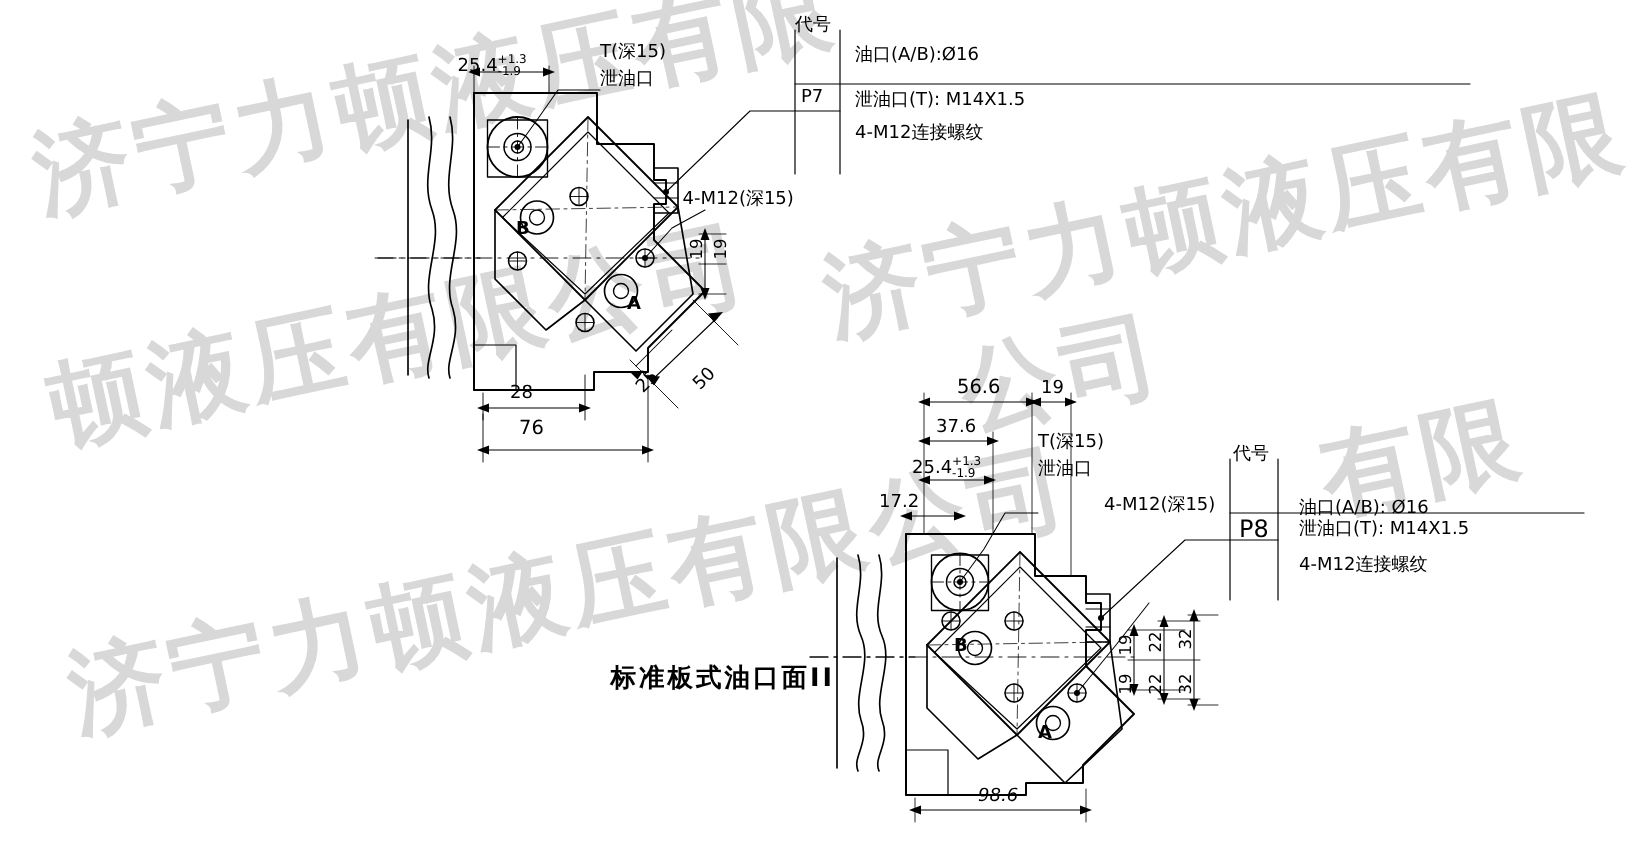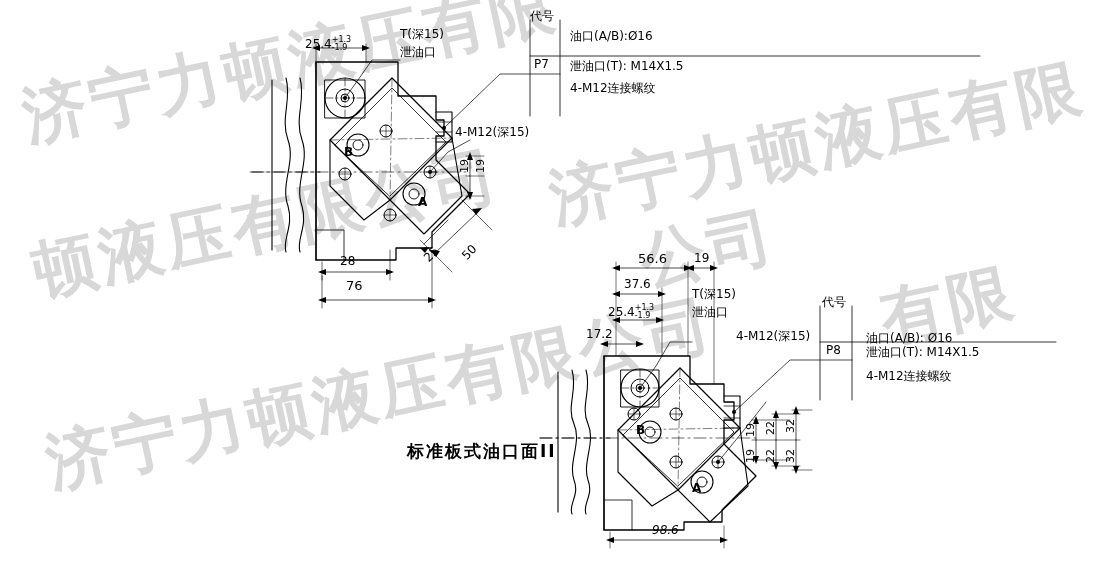--- a/index.html
+++ b/index.html
@@ -265,21 +265,21 @@
   <div class="lbl" style="left:462px;top:246px;font-size:12px;transform:rotate(-45deg);">50</div>
   <div class="lbl" style="left:458px;top:160px;font-size:11px;transform:rotate(-90deg);">19</div>
   <div class="lbl" style="left:474px;top:160px;font-size:11px;transform:rotate(-90deg);">19</div>
 
   <div class="lbl" style="left:344px;top:146px;font-size:12px;font-weight:bold;">B</div>
   <div class="lbl" style="left:418px;top:196px;font-size:12px;font-weight:bold;">A</div>
 
   <div class="cn" style="left:376px;top:440px;font-size:17px;margin-left:31px;">标准板式油口面II</div>
 
   <div class="lbl" style="left:822px;top:296px;font-size:12px;">代号</div>
-  <div class="lbl" style="left:826px;top:344px;font-size:12px;">P8</div>
+  <div class="lbl" style="left:826px;top:344px;font-size:16px;">P8</div>
   <div class="lbl" style="left:866px;top:316px;font-size:12px;margin-top:16px;">油口(A/B): Ø16</div>
   <div class="lbl" style="left:866px;top:346px;font-size:12px;">泄油口(T): M14X1.5</div>
   <div class="lbl" style="left:866px;top:370px;font-size:12px;">4-M12连接螺纹</div>
 
   <div class="lbl" style="left:692px;top:288px;font-size:12px;">T(深15)</div>
   <div class="lbl" style="left:692px;top:306px;font-size:12px;">泄油口</div>
   <div class="lbl" style="left:736px;top:330px;font-size:12px;">4-M12(深15)</div>
 
   <div class="lbl" style="left:638px;top:252px;font-size:13px;">56.6</div>
   <div class="lbl" style="left:694px;top:252px;font-size:12px;">19</div>

